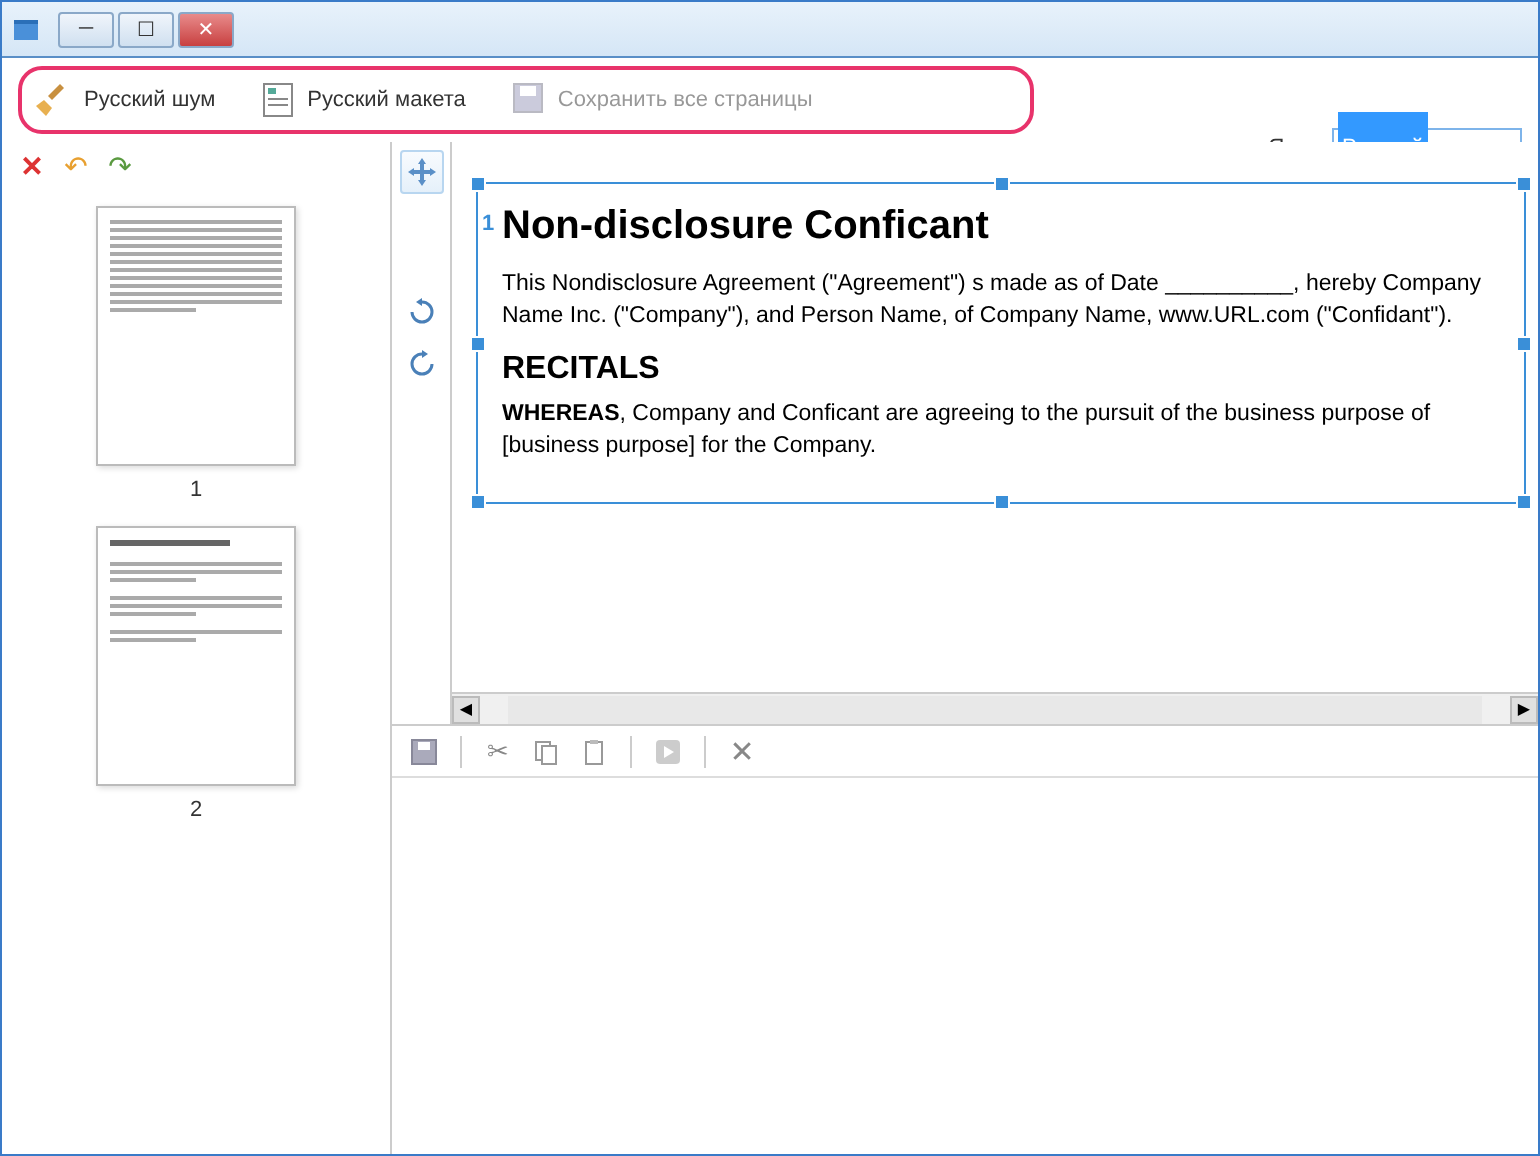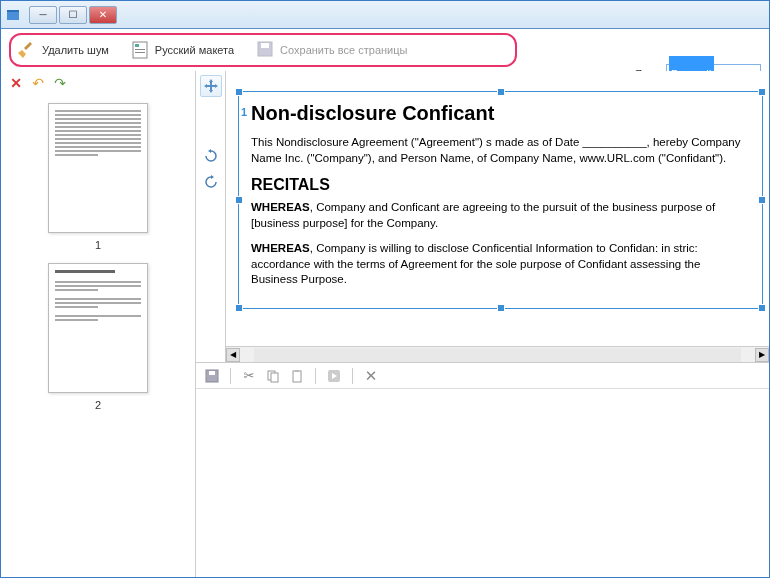--- a/index.html
+++ b/index.html
@@ -75,21 +75,21 @@
 
 <div class="toolbar">
   <div class="highlight-box"></div>
   <div class="tb-btn">
     <span class="tb-icon">
       <svg width="20" height="20" viewBox="0 0 20 20">
           <path d="M12 2l2 2-6 6-2-2z" fill="#c89040"></path>
           <path d="M4 10l4 4-3 4-5-5z" fill="#e8b050"></path>
         </svg>
     </span>
-    <span class="tb-label">Удалить шум</span>
+    <span class="tb-label">Русский шум</span>
   </div>
   <div class="tb-btn">
     <span class="tb-icon">
       <svg width="20" height="20" viewBox="0 0 20 20">
           <rect x="2" y="2" width="14" height="16" fill="#fff" stroke="#888"></rect>
           <rect x="4" y="4" width="4" height="3" fill="#5a9"></rect>
           <rect x="4" y="9" width="10" height="1" fill="#888"></rect>
           <rect x="4" y="12" width="10" height="1" fill="#888"></rect>
         </svg>
     </span>
@@ -195,21 +195,20 @@
             <div class="handle h-bl"></div>
             <div class="handle h-bm"></div>
             <div class="handle h-br"></div>
             <div class="doc-title">
               <span class="num">1</span>
               <span>Non-disclosure Conficant</span>
             </div>
             <div class="doc-para">This Nondisclosure Agreement ("Agreement")  s made as of Date __________, hereby Company Name Inc. ("Company"), and Person Name, of Company Name, www.URL.com ("Confidant").</div>
             <div class="doc-heading">RECITALS</div>
             <div class="doc-para"><b>WHEREAS</b><span>, Company and Conficant are agreeing to the pursuit of the business purpose of [business purpose] for the Company.</span></div>
-            <div class="doc-para"><b>WHEREAS</b><span>, Company is willing to disclose Conficential Information to Confidan: in stric: accordance with the terms of Agreement for the sole purpose of Confidant assessing the Business Purpose.</span></div>
           </div>
         </div>
         <div class="scrollbar-bottom">
           <div class="sb-arrow">◀</div>
           <div class="sb-track"></div>
           <div class="sb-arrow">▶</div>
         </div>
       </div>
     </div>
 

